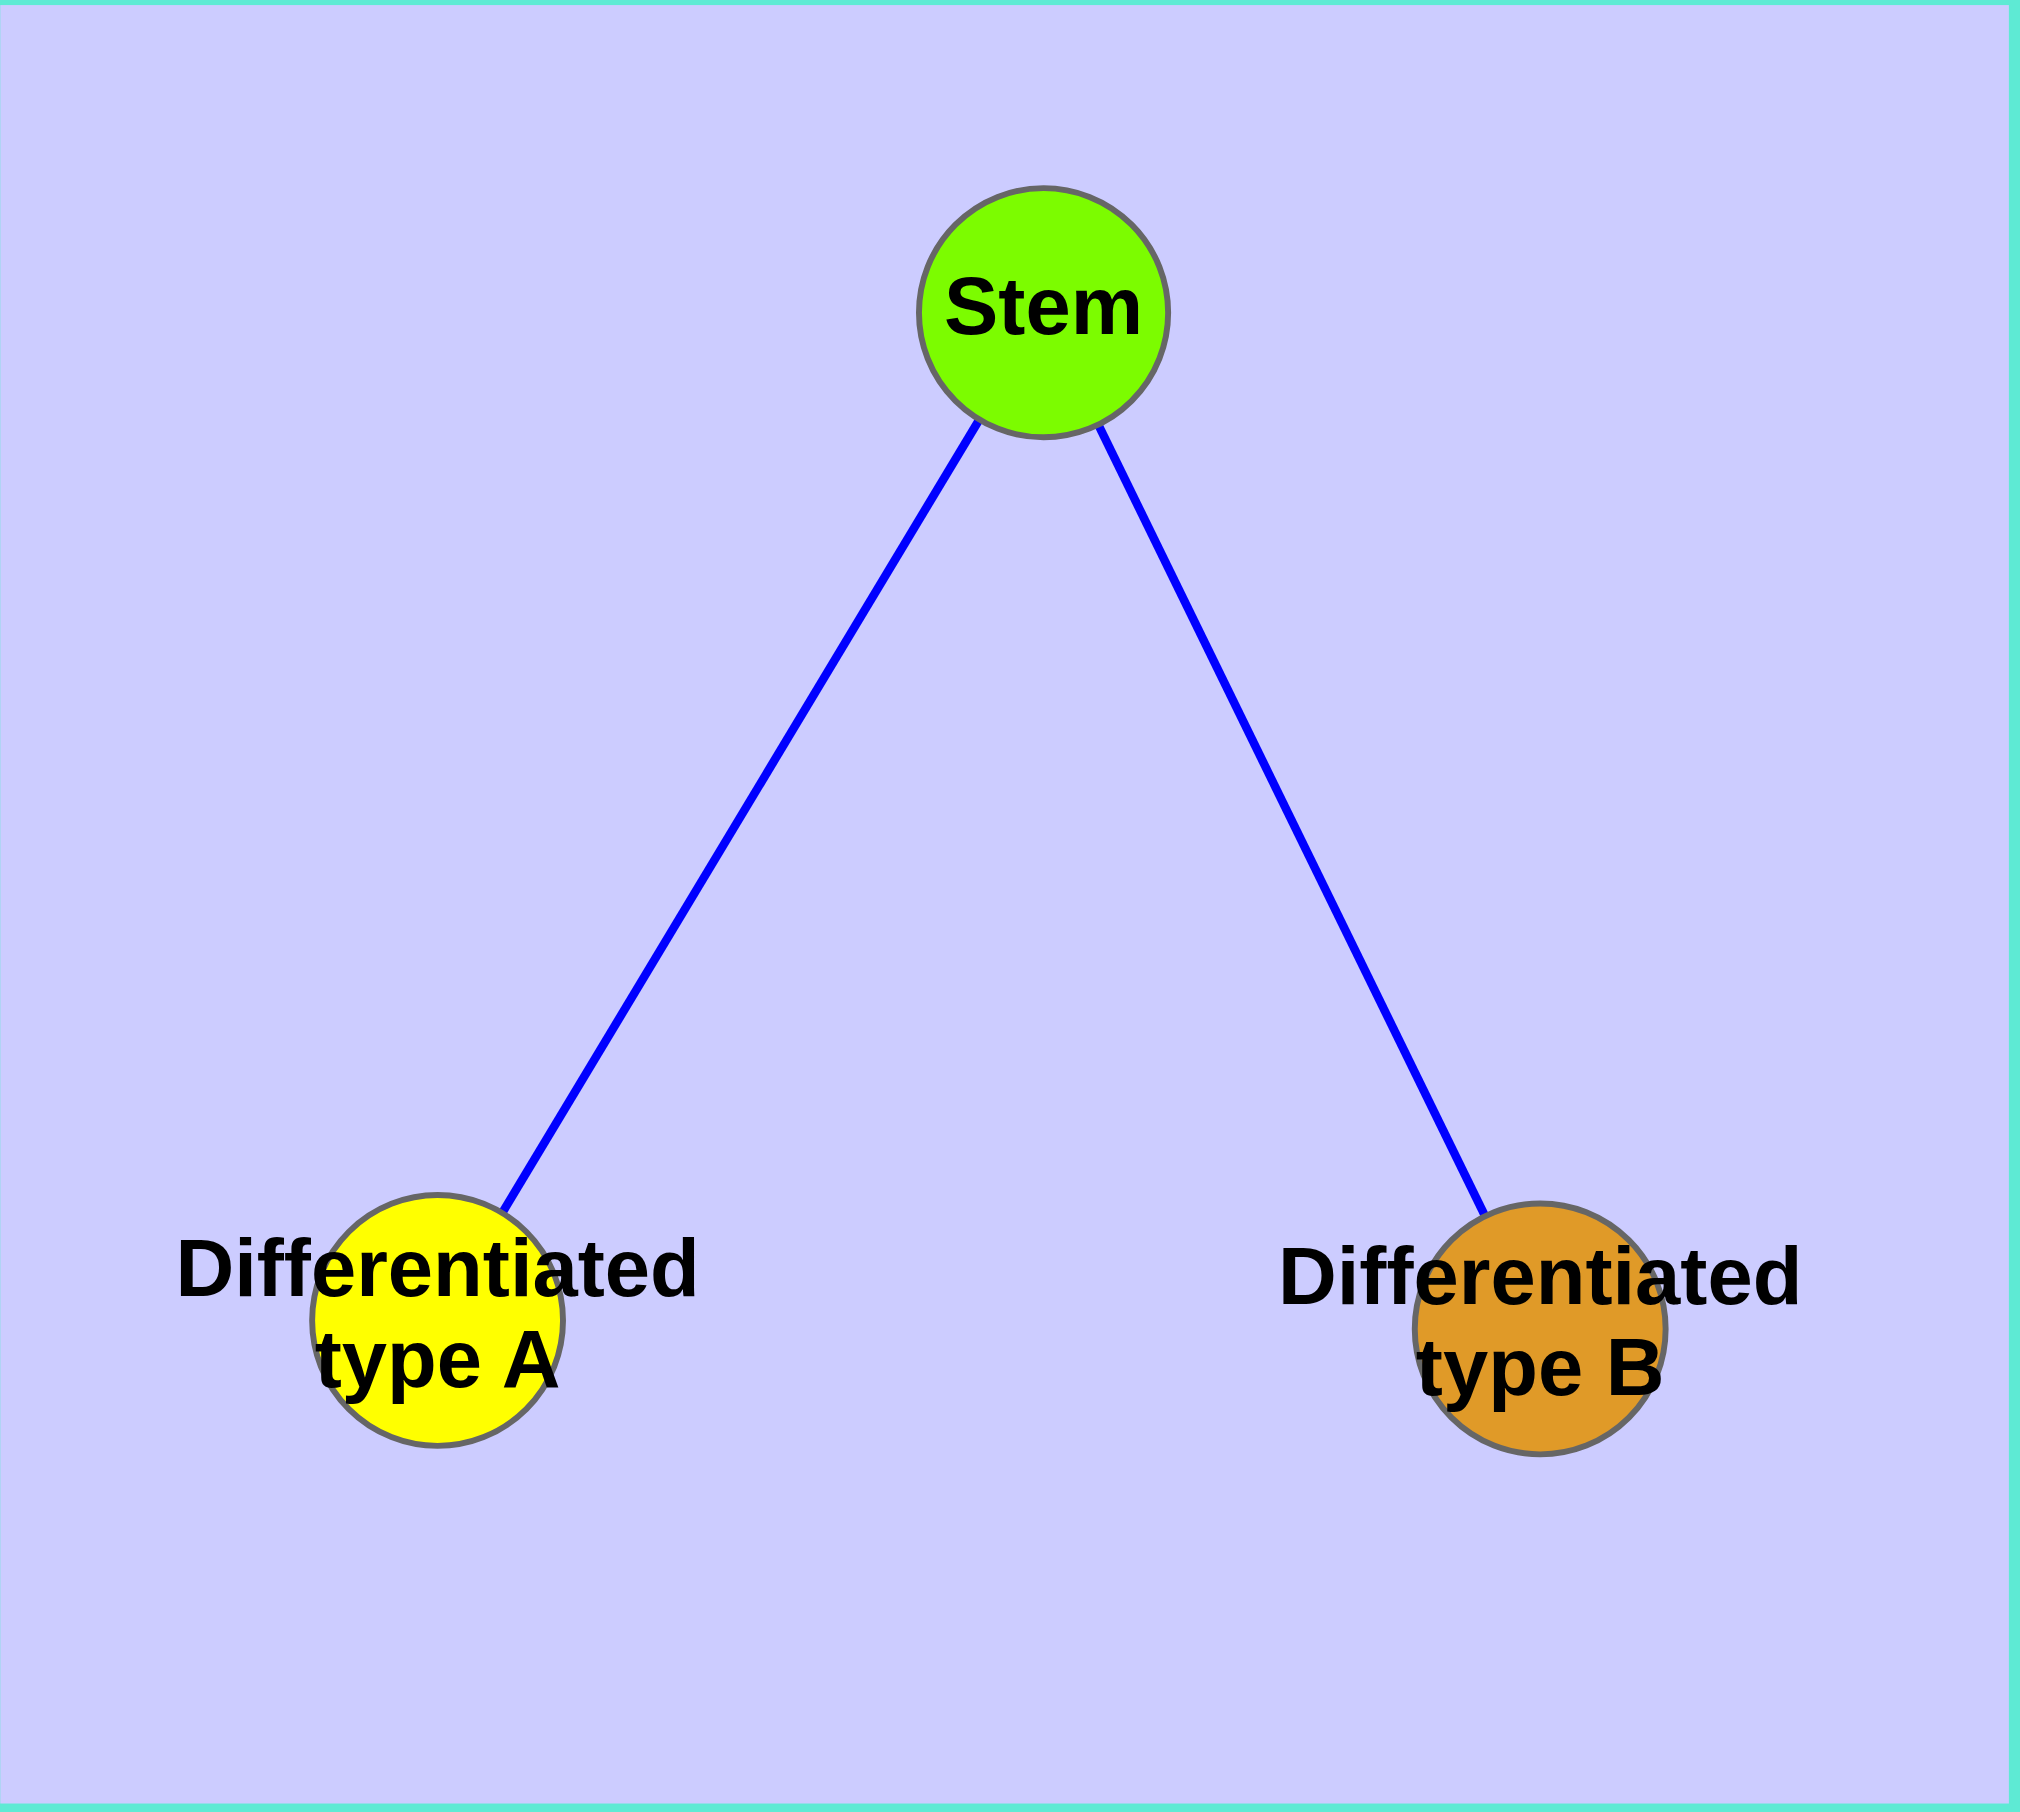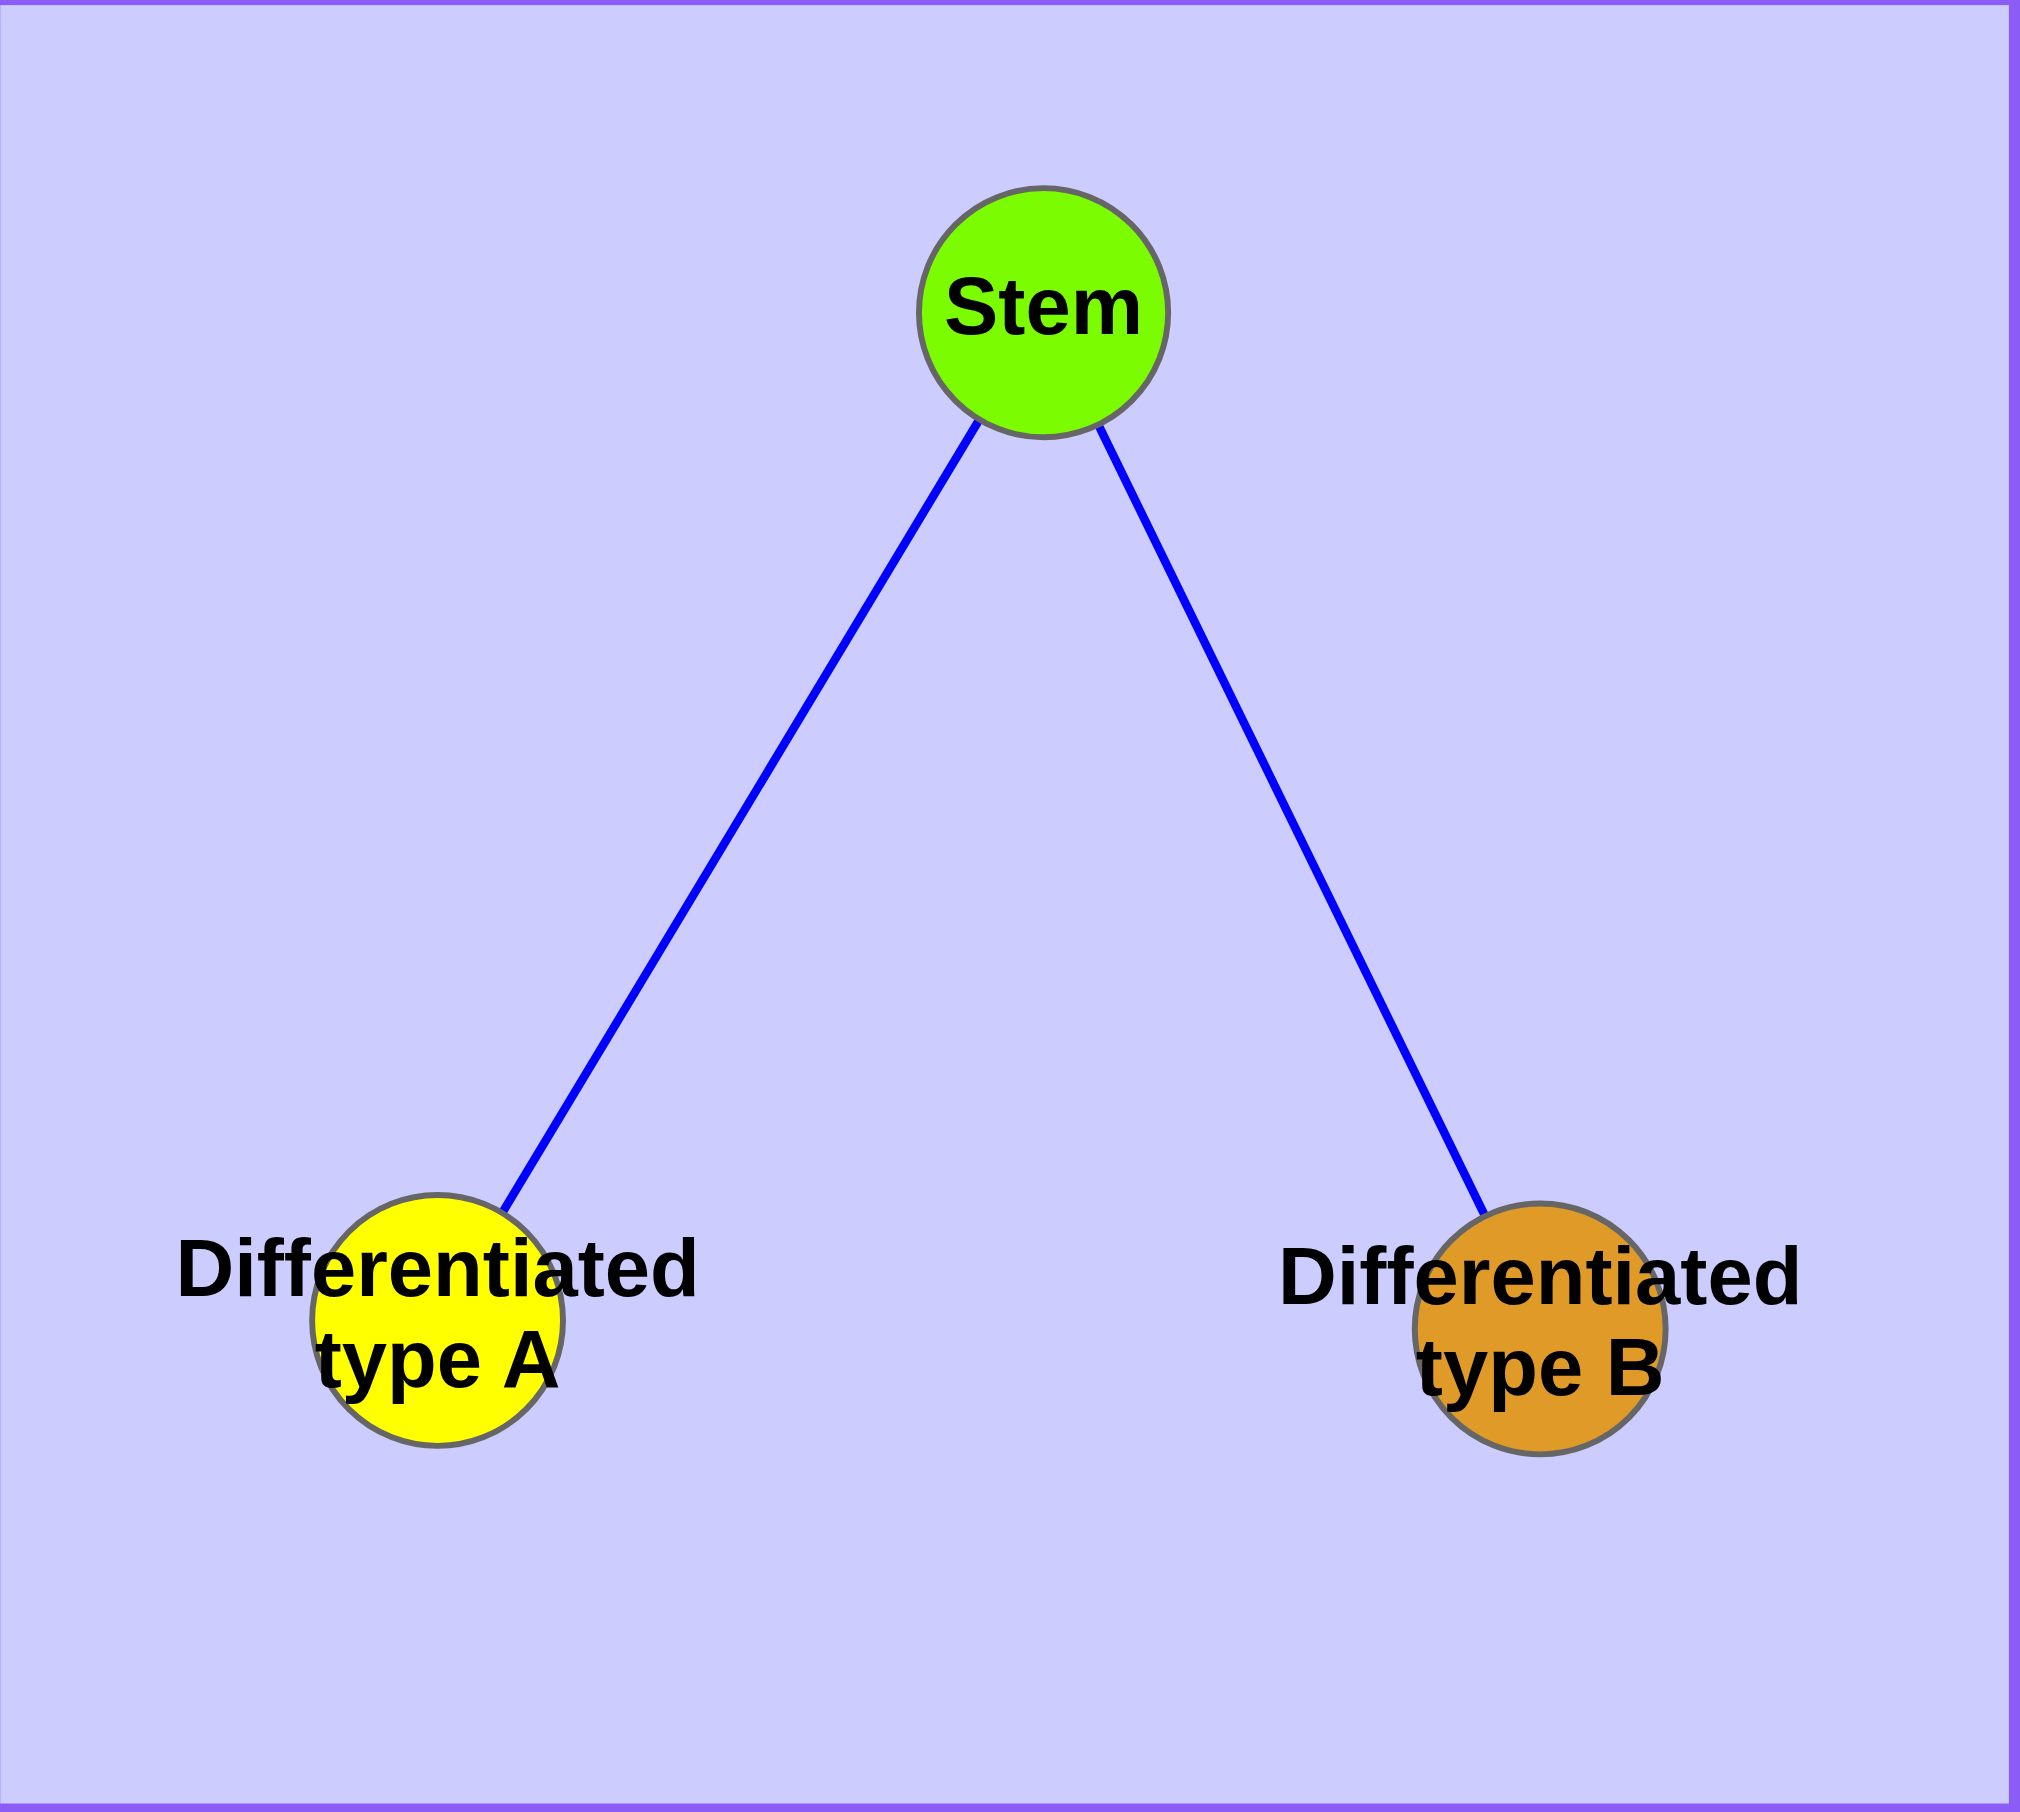--- a/index.html
+++ b/index.html
@@ -43,21 +43,21 @@
   .node-label-main {
     font-size: 96px;
   }
   .node-label-leaf {
     font-size: 96px;
   }
 </style>
 </head>
 <body>
 
-<div id="canvas-root" style="background: #8b5cf6;">
+<div id="canvas-root" style="background: #5eead4;">
   <svg id="graph-svg" viewBox="0 0 2384 2138" xmlns="http://www.w3.org/2000/svg">
 
     <rect id="bg-rect" x="0" y="6" width="2370" height="2122" fill="#ccccff"></rect>
 
     <g id="edges-layer">
         <line class="edge-line" x1="1154.2138249209327" y1="496.69057646015546" x2="593.3015185359739" y2="1429.4524398052126" stroke="#0000ff" stroke-width="10"></line>
         <line class="edge-line" x1="1296.4262894213339" y1="502.8671007102038" x2="1751.1346079651" y2="1433.2344623722781" stroke="#0000ff" stroke-width="10"></line>
       </g>
     <g id="nodes-layer">
         <circle class="node-circle" cx="1231" cy="369" r="147" fill="#7cfc00" stroke="#666666" stroke-width="7"></circle>

